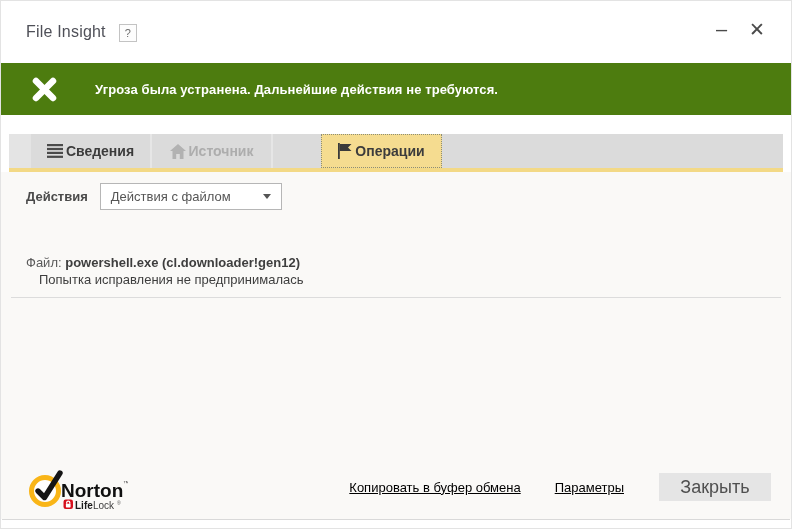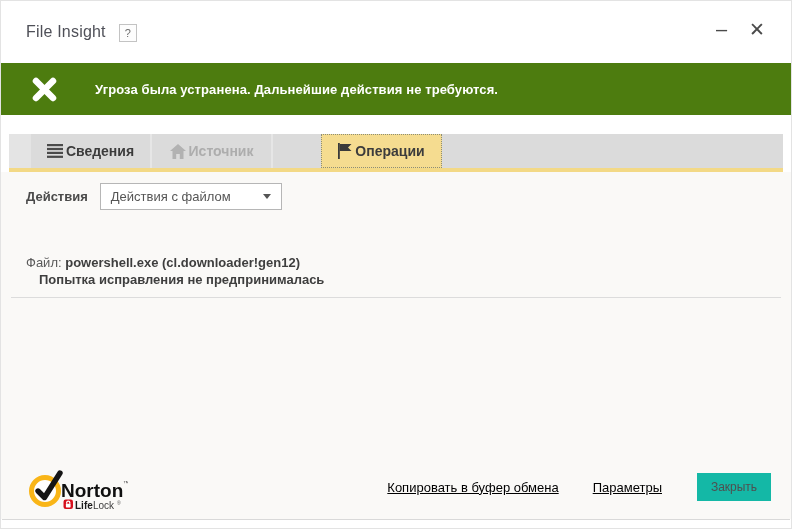--- a/index.html
+++ b/index.html
@@ -81,38 +81,38 @@
   }
   .dropdown .caret {
     margin-left:auto; width:0; height:0;
     border-left:4px solid transparent; border-right:4px solid transparent;
     border-top:5px solid #555;
   }
   .file-block { margin-top:44px; padding-left:25px; font-size:13px; color:#3e3e3e; }
   .file-line1 { line-height:17px; }
   .file-label { color:#5a5a5a; font-weight:400; }
   .file-value { font-weight:bold; }
-  .file-line2 { line-height:18px; font-weight:bold; padding-left:13px; }
+  .file-line2 { line-height:18px; font-weight:normal; padding-left:13px; }
   .divider { height:1px; background:#dcdcdc; margin:8px 10px 0 10px; }
 
   
   .footer {
     flex:0 0 58px; height:58px;
     display:flex; align-items:center;
     padding:0 20px 6px 27px;
     background:#faf9f7;
   }
   .brand { display:block; }
   .footer-right { margin-left:auto; display:flex; align-items:center; gap:21px; }
   .footer-link {
     font-size:13px; color:#000000; text-decoration:underline; cursor:pointer;margin-left:13px;
   }
   .close-button {
-    width:74px; height:28px; background:#14b8a6; border:none;
-    font-family:inherit; font-size:12px; color:#4f4f4f;
+    width:112px; height:28px; background:#e5e5e5; border:none;
+    font-family:inherit; font-size:18px; color:#4f4f4f;
     display:flex; align-items:center; justify-content:center;
     cursor:pointer; margin-left:14px;
   }
   .bottom-line { flex:0 0 1px; height:1px; background:#d9d9d9; margin:0 1px; }
   .bottom-strip { flex:0 0 8px; height:8px; background:#fff; }
 </style>
 </head>
 <body>
 
 <div class="window">

